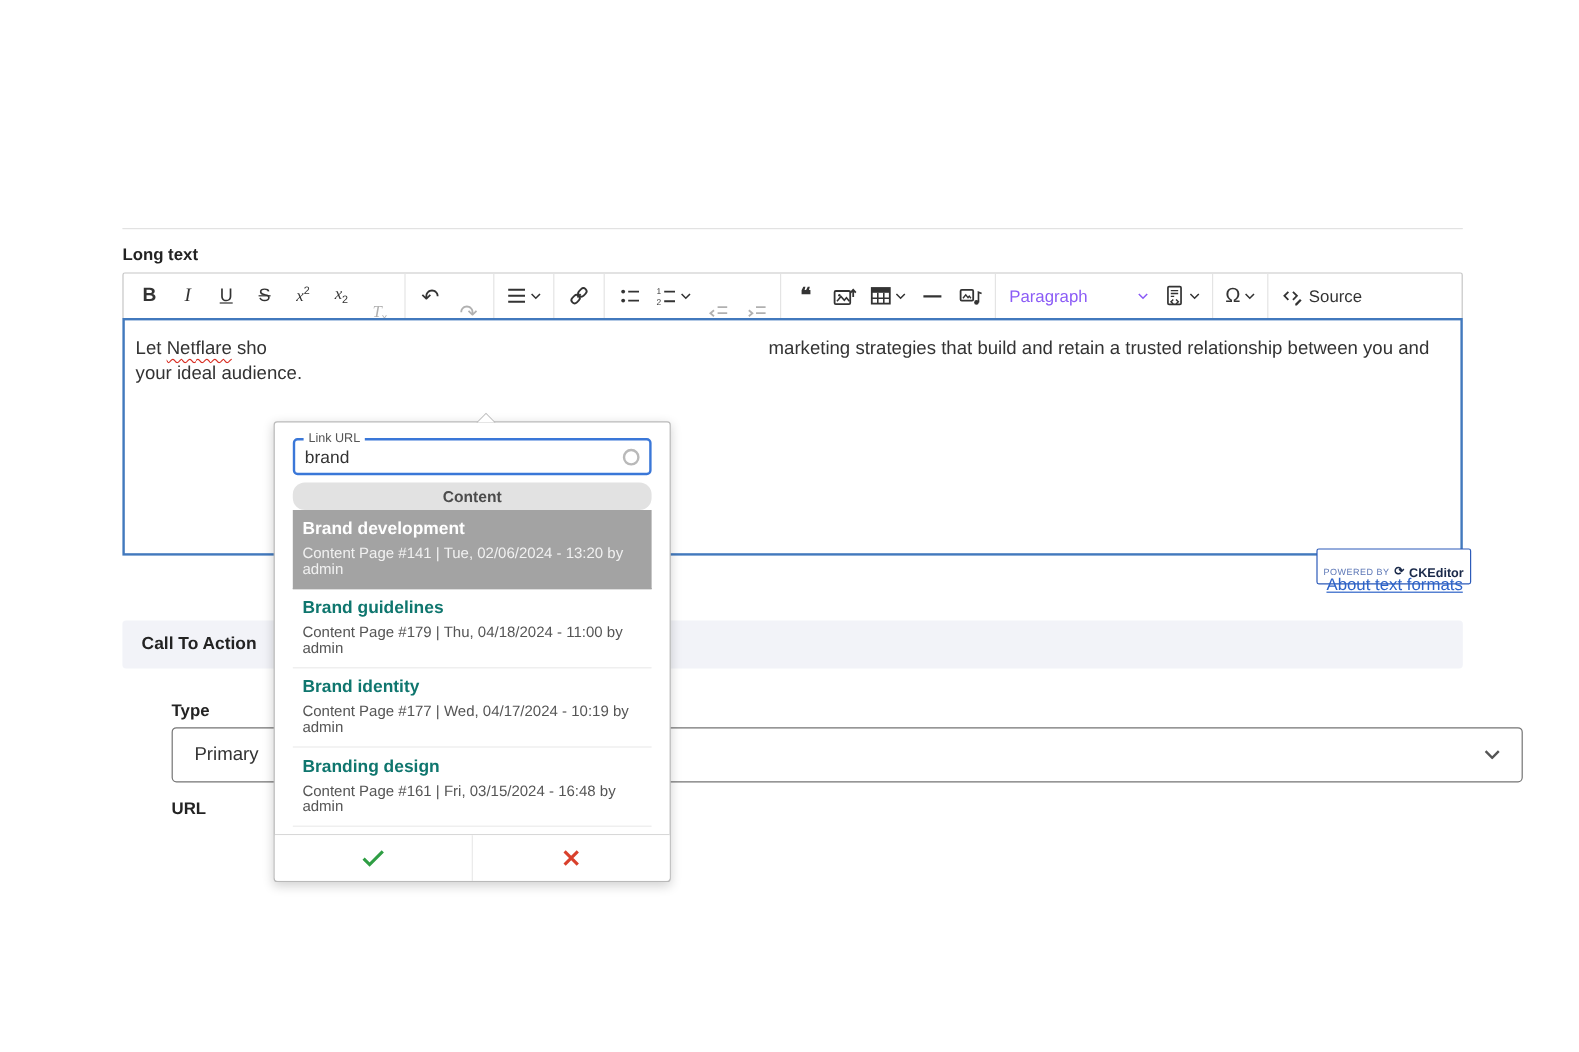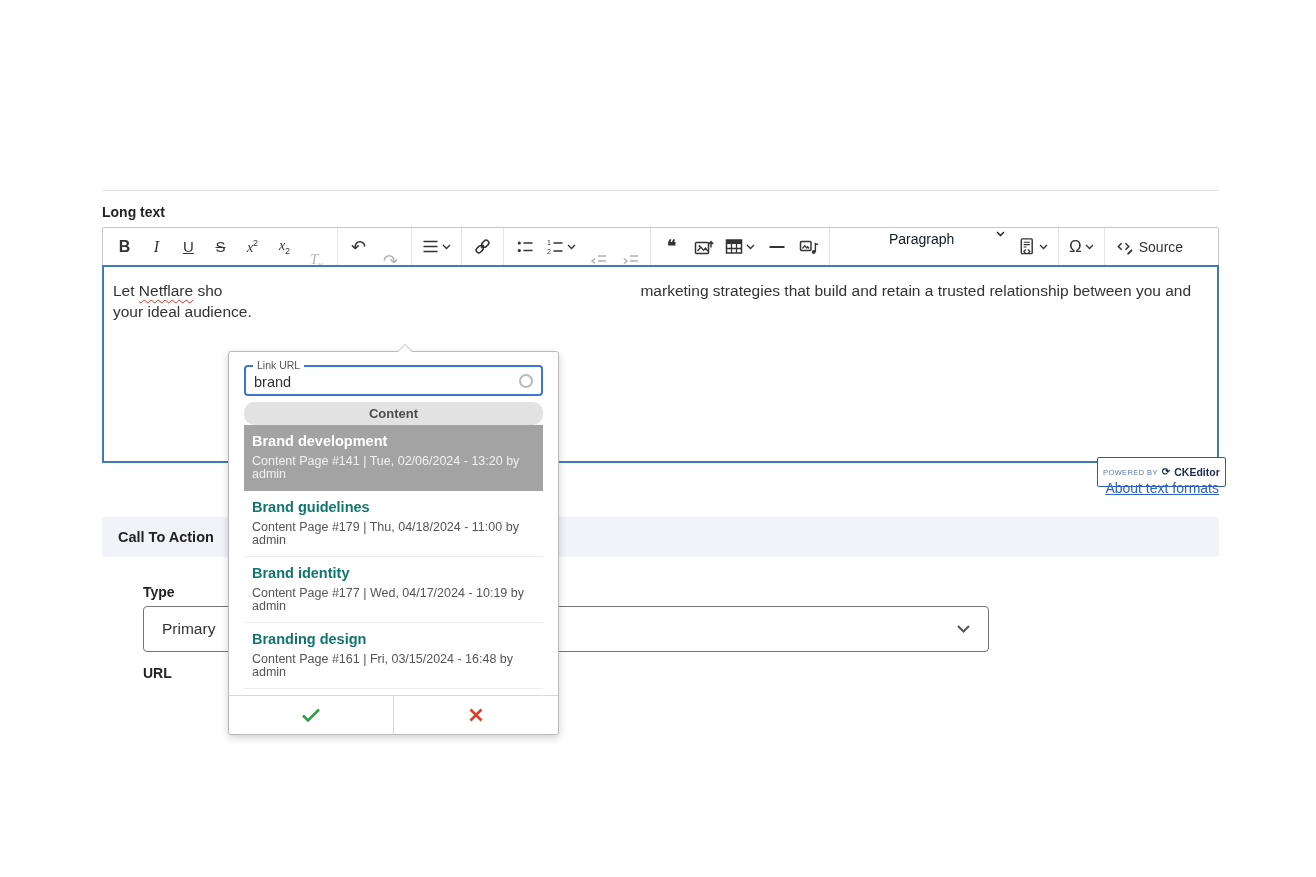--- a/index.html
+++ b/index.html
@@ -25,46 +25,46 @@
   .glyph.b { font-weight:bold; font-size:16px; }
   .glyph.i { font-style:italic; font-family:"Liberation Serif", serif; font-size:16px; }
   .glyph.u { text-decoration:underline; }
   .glyph.s { text-decoration:line-through; }
   .glyph.arrow { font-size:18px; }
   .glyph.omega { font-size:17px; }
   .glyph.quote { font-size:17px; font-weight:bold; }
   .scripted { font-size:14px; font-style:italic; font-family:"Liberation Serif", serif; }
   .scripted sup, .scripted sub { font-size:9px; font-style:normal; font-family:"Liberation Sans", sans-serif; }
   .chev { margin-left:3px; flex:none; }
-  .para-btn { width:128px; display:flex; justify-content:space-between; align-items:flex-start; padding:0 6px; font-size:14px; color:#0f172a;margin-left:48px; }
+  .para-btn { width:128px; display:flex; justify-content:space-between; align-items:center; padding:0 6px; font-size:14px; color:#8b5cf6; }
   .src-btn { gap:5px; font-size:14px; }
 
   .editable { position:relative; margin-top:-1px; width:100%; height:198px; background:#fff;
               border:2px solid #4279bd; padding:13px 9px 0; font-size:15.5px; line-height:21px; color:#333; }
   .editable p { margin:0 0 22px 0; }
   .misspelled { text-decoration:underline; text-decoration-style:wavy; text-decoration-color:#d93025;
                 text-decoration-thickness:1px; text-underline-offset:3px; }
   .selection { background:#bfe0f7; }
   .hidden-gap { display:inline-block; width:418px; height:1px; }
 
   
-  .ck-badge { position:absolute; left:1097px; top:457px; height:17px; display:flex; align-items:center; gap:4px;
+  .ck-badge { position:absolute; left:1097px; top:457px; height:17px; display:flex; gap:4px;
               background:#fff; border:1px solid #2d5bb9; border-radius:2px; padding:14px 5px; text-decoration:none; }
   .ck-badge .pb { font-size:7.5px; color:#5a75b5; letter-spacing:.4px; }
   .ck-badge .logo { font-size:10px; font-weight:bold; color:#1b2a4a; line-height:1; }
   .ck-badge .brand { font-size:10.5px; font-weight:bold; color:#1b2a4a; }
   .about-row { position:absolute; left:102px; top:479px; width:1117px; text-align:right; }
   .about-link { font-size:14px; color:#2d63c8; text-decoration:underline; cursor:pointer; }
 
   
   .cta-bar { position:absolute; left:102px; top:517px; width:1117px; height:40px; background:#f2f3f8;
              border-radius:3px; display:flex; align-items:center; padding:0 16px; }
   .cta-title { font-size:14.5px; font-weight:bold; color:#232323; }
   .type-label { position:absolute; left:143px; top:584px; font-size:14px; font-weight:bold; color:#232323; }
-  .type-select { position:absolute; left:143px; top:606px; width:846px; height:46px; background:#fff;
+  .type-select { position:absolute; left:143px; top:606px; width:1126px; height:46px; background:#fff;
                  border:1px solid #747474; border-radius:4px; display:flex; align-items:center;
                  justify-content:space-between; padding:0 18px; cursor:pointer;gap:15px; }
   .type-select .val { font-size:15.5px; color:#333; }
   .url-label { position:absolute; left:143px; top:665px; font-size:14px; font-weight:bold; color:#232323; }
 
   
   .balloon { position:absolute; left:228px; top:310px; width:331px; background:#fff; border:1px solid #b9b9b9;
              border-radius:3px; box-shadow:0 3px 9px rgba(0,0,0,.18); z-index:20;margin-top:41px; }
   .balloon:before { content:""; position:absolute; left:168px; top:-8px; border:8px solid transparent;
                     border-top:none; border-bottom:8px solid #b9b9b9; }

